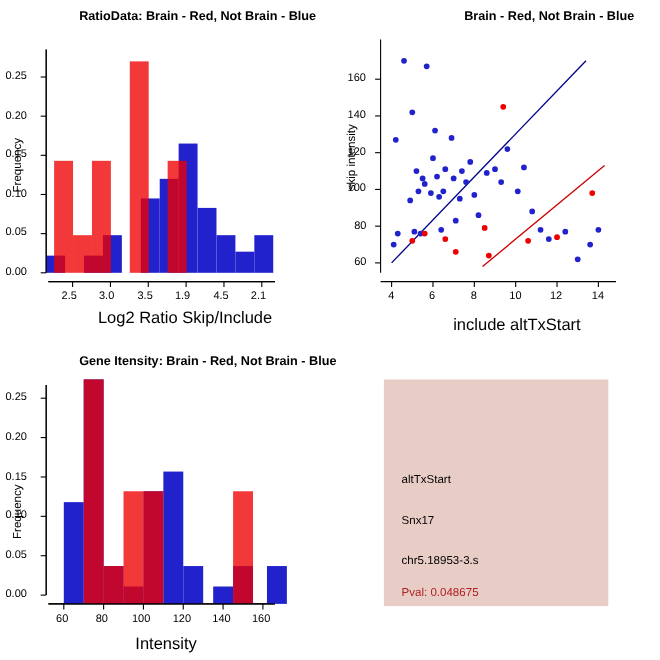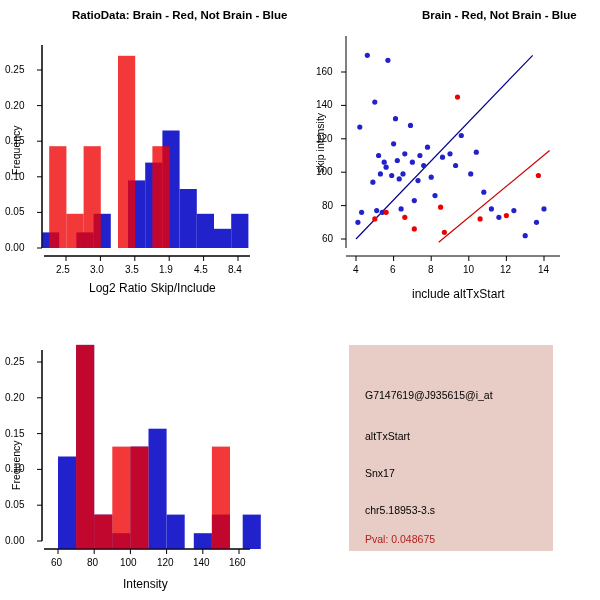--- a/index.html
+++ b/index.html
@@ -19,21 +19,21 @@
   }
   .ptitle {
     font-family: "Liberation Sans", sans-serif;
     font-weight: bold;
     font-size: 11.5px;
     color: #000;
     white-space: nowrap;
     padding-left: 48px;
   }
   .axis-label {
-    font-size: 12px;
+    font-size: 15px;
     color: #000;
     white-space: nowrap;
   }
   .tick-label {
     position: absolute;
     font-size: 10px;
     color: #000;
     white-space: nowrap;
   }
   .ylab-rot {
@@ -114,21 +114,21 @@
   <div class="tick-label" style="left:5px;  top:171px;">0.10</div>
   <div class="tick-label" style="left:5px;  top:135px;">0.15</div>
   <div class="tick-label" style="left:5px;  top:100px;">0.20</div>
   <div class="tick-label" style="left:5px;  top:64px;">0.25</div>
 
   <div class="tick-label" style="left:56px;  top:264px;">2.5</div>
   <div class="tick-label" style="left:90px;  top:264px;">3.0</div>
   <div class="tick-label" style="left:125px; top:264px;">3.5</div>
   <div class="tick-label" style="left:159px; top:264px;">1.9</div>
   <div class="tick-label" style="left:194px; top:264px;">4.5</div>
-  <div class="tick-label" style="left:228px; top:264px;">8.4</div>
+  <div class="tick-label" style="left:228px; top:264px;">2.1</div>
 
   <div class="axis-label" style="position:absolute; left:89px; top:281px;">Log2 Ratio Skip/Include</div>
 </div>
 
 <div class="panel" style="left:300px; top:0px; width:300px; height:300px;">
   <div class="ptitle" style="position:absolute; left:62px; top:9px;margin-left:12px;">Brain - Red, Not Brain - Blue</div>
 
   <div class="ylab-rot" style="left:14px; top:173px;">skip intensity</div>
 
   <svg width="300" height="300" style="position:absolute; left:0; top:0;">
@@ -224,20 +224,21 @@
   <div class="tick-label" style="left:90px;  top:264px;">6</div>
   <div class="tick-label" style="left:128px; top:264px;">8</div>
   <div class="tick-label" style="left:163px; top:264px;">10</div>
   <div class="tick-label" style="left:200px; top:264px;">12</div>
   <div class="tick-label" style="left:238px; top:264px;">14</div>
 
   <div class="axis-label" style="position:absolute; left:112px; top:287px;">include altTxStart</div>
 </div>
 
 <div class="panel" style="left:0px; top:300px; width:300px; height:300px;">
+  <div class="ptitle" style="position:absolute; left:24px; top:23px;">Gene Itensity: Brain - Red, Not Brain - Blue</div>
 
   <div class="ylab-rot" style="left:10px; top:190px;">Frequency</div>
 
   <svg width="300" height="300" style="position:absolute; left:0; top:0;">
 
     <line x1="42" y1="50" x2="42" y2="241" stroke="#000" stroke-width="1"></line>
     <line x1="37" y1="241" x2="42" y2="241" stroke="#000" stroke-width="1"></line>
     <line x1="37" y1="205.2" x2="42" y2="205.2" stroke="#000" stroke-width="1"></line>
     <line x1="37" y1="169.4" x2="42" y2="169.4" stroke="#000" stroke-width="1"></line>
     <line x1="37" y1="133.6" x2="42" y2="133.6" stroke="#000" stroke-width="1"></line>
@@ -287,18 +288,17 @@
   <div class="tick-label" style="left:87px;  top:257px;">80</div>
   <div class="tick-label" style="left:120px; top:257px;">100</div>
   <div class="tick-label" style="left:157px; top:257px;">120</div>
   <div class="tick-label" style="left:193px; top:257px;">140</div>
   <div class="tick-label" style="left:229px; top:257px;">160</div>
 
   <div class="axis-label" style="position:absolute; left:123px; top:277px;">Intensity</div>
 </div>
 
 <div class="info-box" style="left:349px; top:345px; width:204px; height:206px;">
-  <div class="info-line" style="left:16px; top:44px;">G7147619@J935615@i_at</div>
   <div class="info-line" style="left:16px; top:85px;">altTxStart</div>
   <div class="info-line" style="left:16px; top:122px;">Snx17</div>
   <div class="info-line" style="left:16px; top:159px;">chr5.18953-3.s</div>
   <div class="info-line pval" style="left:16px; top:188px;">Pval: 0.048675</div>
 </div>
 
 </body></html>

